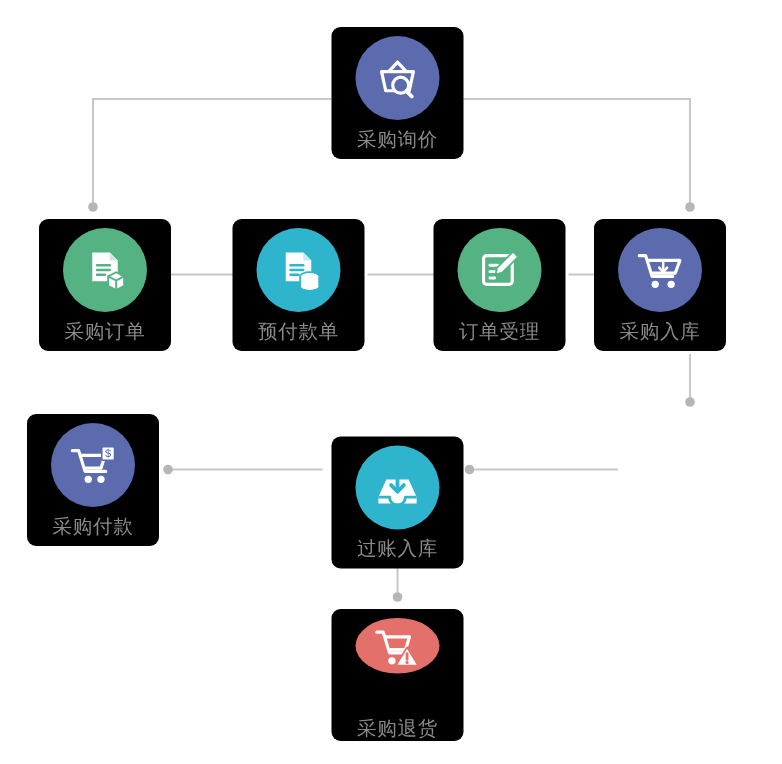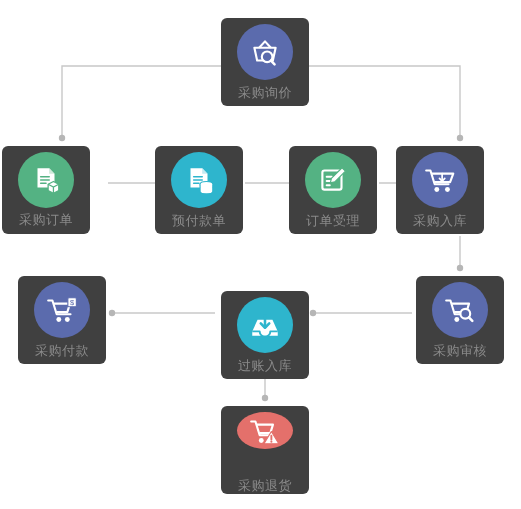--- a/index.html
+++ b/index.html
@@ -22,21 +22,21 @@
     left: 0;
     top: 0;
     width: 521px;
     height: 509px;
     pointer-events: none;
   }
   .node {
     position: absolute;
     width: 88px;
     height: 88px;
-    background: #404040;
+    background: #000000;
     border-radius: 6px;
     box-sizing: border-box;
     display: flex;
     flex-direction: column;
     align-items: center;
     justify-content: flex-start;
     padding-top: 6px;
   }
   .node .disc {
     width: 56px;
@@ -109,21 +109,21 @@
       <svg viewBox="0 0 32 32" xmlns="http://www.w3.org/2000/svg">
         <path d="M6 12 h20 l-2.6 12 H8.6 Z" fill="none" stroke="#ffffff" stroke-width="2" stroke-linejoin="round"></path>
         <path d="M10.5 12 L16 6 L21.5 12" fill="none" stroke="#ffffff" stroke-width="2" stroke-linejoin="round"></path>
         <circle cx="18" cy="20.5" r="5" fill="#5b6bad" stroke="#ffffff" stroke-width="2"></circle>
         <line x1="21.6" y1="24.2" x2="25" y2="27.6" stroke="#ffffff" stroke-width="2.4" stroke-linecap="round"></line>
       </svg>
     </div>
     <div class="label">采购询价</div>
   </div>
 
-  <div class="node" style="left:2px; top:146px;font-family:Liberation Mono, monospace;">
+  <div class="node" style="left:26px; top:146px;">
     <div class="disc" style="background:#54b283;">
       <svg viewBox="0 0 32 32" xmlns="http://www.w3.org/2000/svg">
         <path d="M8 5 h11 l5 5 v13 H8 Z" fill="#ffffff"></path>
         <path d="M19 5 v5 h5" fill="#cfe9da"></path>
         <g stroke="#54b283" stroke-width="1.5" stroke-linecap="round">
           <line x1="11" y1="13" x2="19" y2="13"></line>
           <line x1="11" y1="16" x2="19" y2="16"></line>
           <line x1="11" y1="19" x2="16" y2="19"></line>
         </g>
         <path d="M18 20 l5-2.6 5 2.6 v6 l-5 2.6 -5-2.6 Z" fill="#ffffff" stroke="#54b283" stroke-width="1.2" stroke-linejoin="round"></path>
@@ -199,32 +199,20 @@
       <svg viewBox="0 0 32 32" xmlns="http://www.w3.org/2000/svg">
         <path d="M4 22 L9 11 h14 l5 11 v4 H4 Z" fill="#ffffff"></path>
         <path d="M4 22 h7 a5 5 0 0 0 10 0 h7" fill="none" stroke="#2eb5cd" stroke-width="1.8" stroke-linejoin="round"></path>
         <line x1="16" y1="7" x2="16" y2="18" stroke="#2eb5cd" stroke-width="2.4" stroke-linecap="round"></line>
         <path d="M12 14.5 L16 18.6 L20 14.5" fill="none" stroke="#2eb5cd" stroke-width="2.4" stroke-linecap="round" stroke-linejoin="round"></path>
       </svg>
     </div>
     <div class="label">过账入库</div>
   </div>
 
-  <div class="node" style="left:416px; top:276px;">
-    <div class="disc" style="background:#5b6bad;">
-      <svg viewBox="0 0 32 32" xmlns="http://www.w3.org/2000/svg">
-        <path d="M3 7 h4 l4 13 h11" fill="none" stroke="#ffffff" stroke-width="2" stroke-linecap="round" stroke-linejoin="round"></path>
-        <path d="M8.5 10 h16 l-2.5 8 H11" fill="none" stroke="#ffffff" stroke-width="2" stroke-linejoin="round"></path>
-        <circle cx="13" cy="25" r="2.3" fill="#ffffff"></circle>
-        <circle cx="21" cy="19.5" r="4.6" fill="#5b6bad" stroke="#ffffff" stroke-width="2"></circle>
-        <line x1="24.4" y1="23" x2="27.6" y2="26.2" stroke="#ffffff" stroke-width="2.4" stroke-linecap="round"></line>
-      </svg>
-    </div>
-    <div class="label">采购审核</div>
-  </div>
 
   <div class="node" style="left:221px; top:406px;gap:24px;">
     <div class="disc" style="background:#e4706b;">
       <svg viewBox="0 0 32 32" xmlns="http://www.w3.org/2000/svg">
         <path d="M3 7 h4 l4 13 h10" fill="none" stroke="#ffffff" stroke-width="2" stroke-linecap="round" stroke-linejoin="round"></path>
         <path d="M8.5 10 h15 l-2.5 8 H11" fill="none" stroke="#ffffff" stroke-width="2" stroke-linejoin="round"></path>
         <circle cx="12.5" cy="25" r="2.3" fill="#ffffff"></circle>
         <path d="M22 16.5 L29 28 H15 Z" fill="#ffffff" stroke="#e4706b" stroke-width="1.1" stroke-linejoin="round"></path>
         <line x1="22" y1="20.5" x2="22" y2="24" stroke="#e4706b" stroke-width="1.8" stroke-linecap="round"></line>
         <circle cx="22" cy="26" r="1" fill="#e4706b"></circle>

